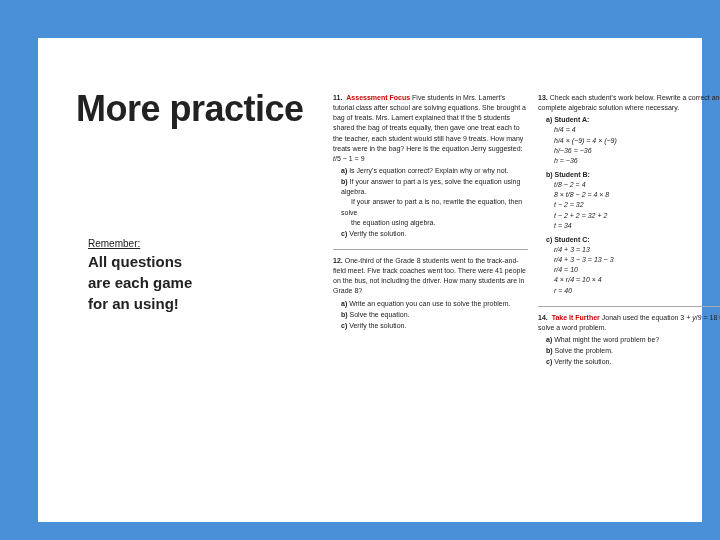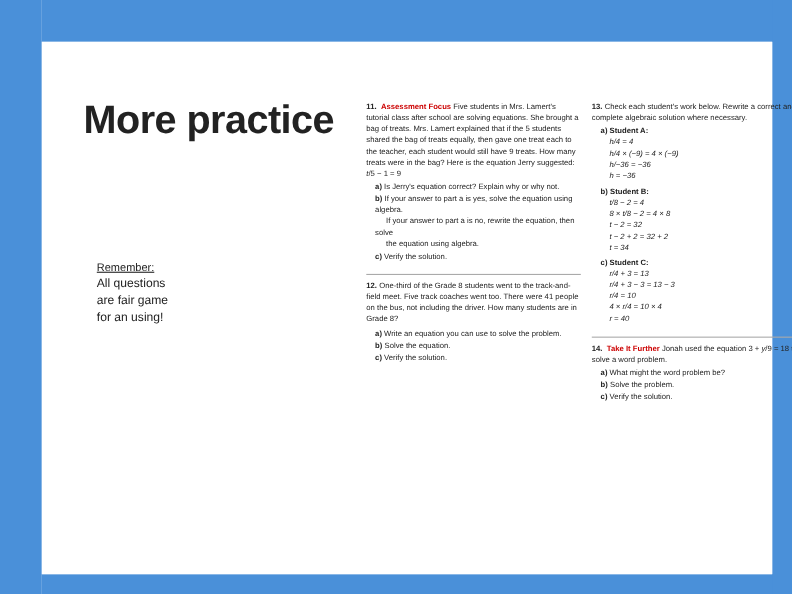--- a/index.html
+++ b/index.html
@@ -83,23 +83,24 @@
 
     .remember-box .remember-title {
       font-size: 10px;
       font-weight: normal;
       color: #222;
       text-decoration: underline;
       margin-bottom: 2px;
     }
 
     .remember-box .remember-text {
-      font-size: 11px;
+      font-size: 15px;
       color: #222;
       line-height: 1.4;
+      font-weight: bold;
     }
 
     
     .worksheet {
       position: absolute;
       left: 295px;
       top: 55px;
       width: 400px;
       height: 455px;
       font-size: 7px;
@@ -169,21 +170,21 @@
 <div class="right-bar"></div>
 
 <div class="content-area">
 
   <div class="title">More practice</div>
 
   <div class="remember-box">
     <div class="remember-title">Remember:</div>
     <div class="remember-text">
       <span>All questions</span><br>
-      <span>are fair game</span><br>
+      <span>are each game</span><br>
       <span>for an using!</span>
     </div>
   </div>
 
   <div class="worksheet">
 
     <div class="worksheet-left">
 
       <div class="q-block">
         <p>

